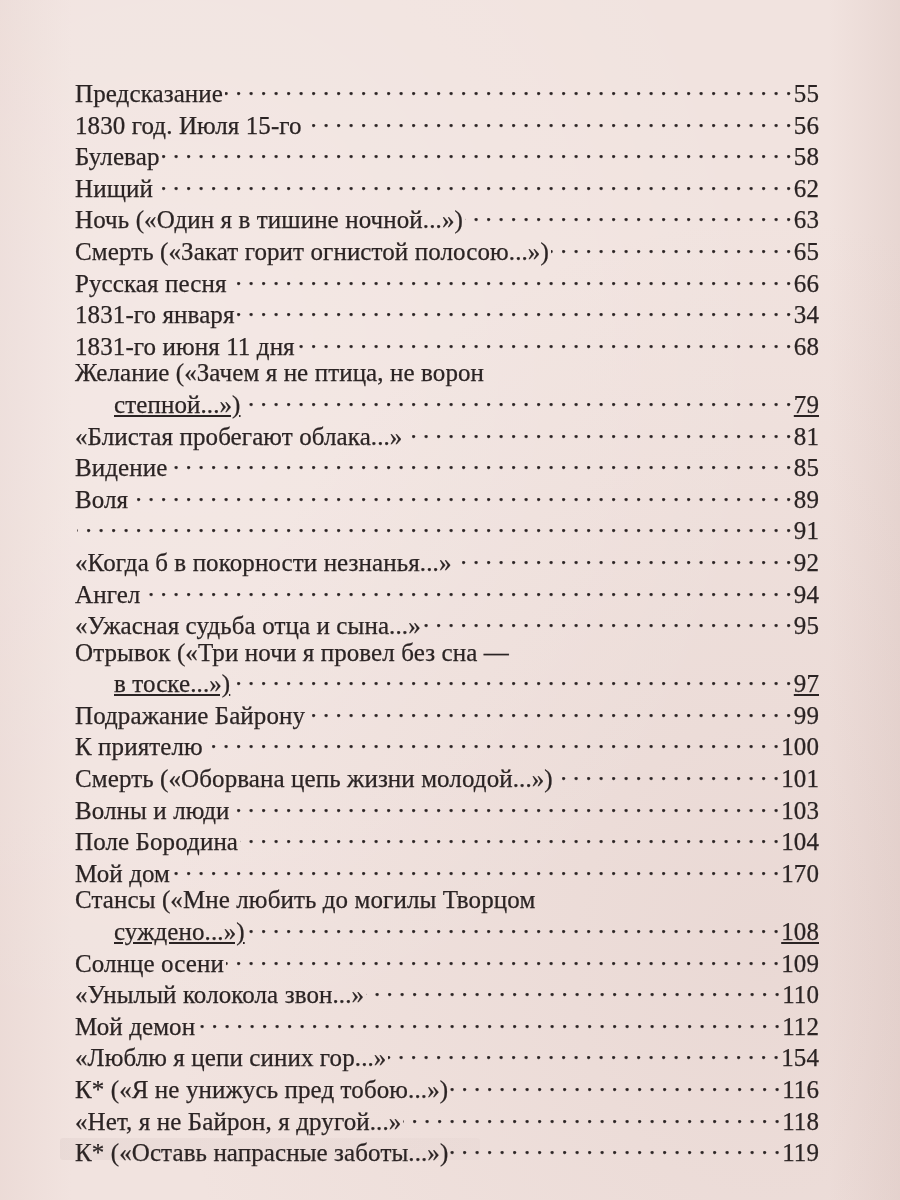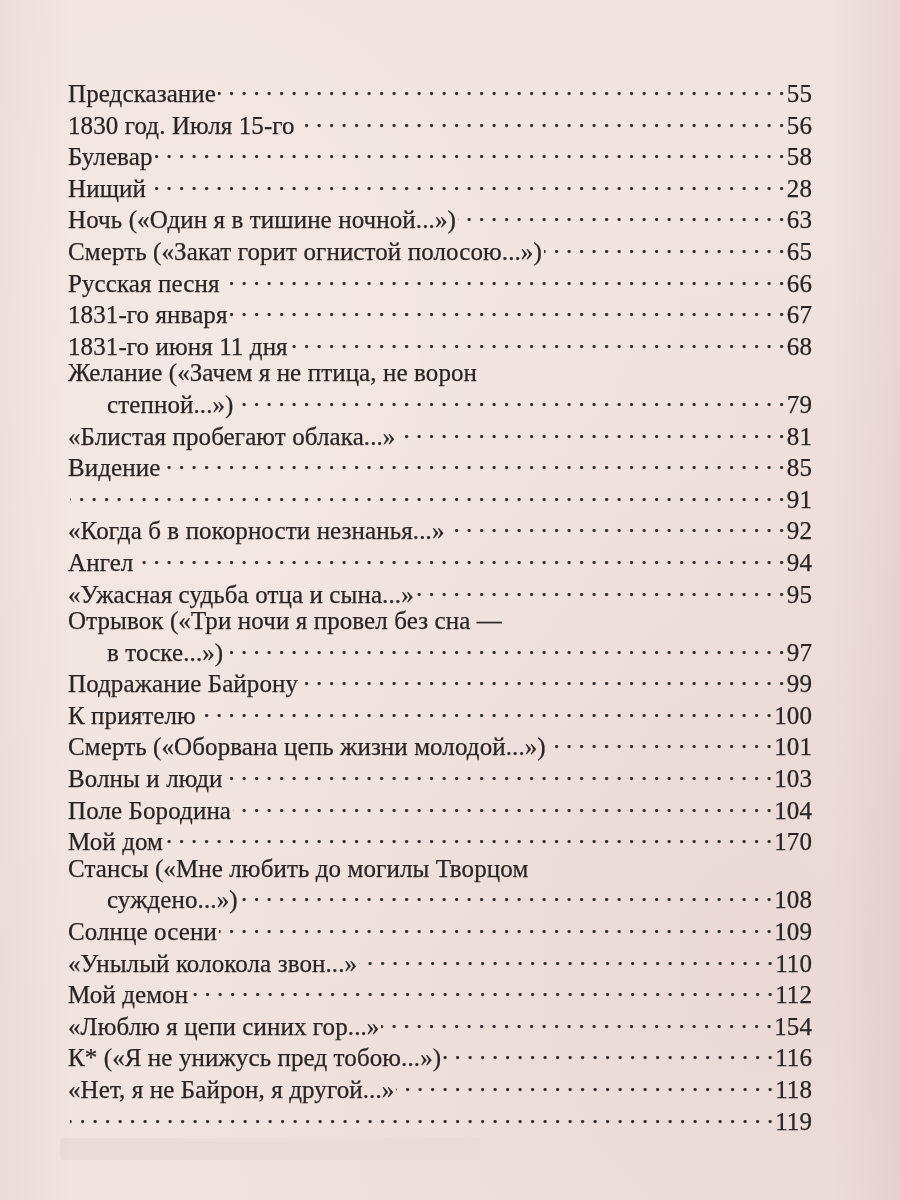--- a/index.html
+++ b/index.html
@@ -14,37 +14,38 @@
       background-image:
         radial-gradient(ellipse at 20% 30%, rgba(255,255,255,0.18), transparent 60%),
         radial-gradient(ellipse at 85% 80%, rgba(200,170,165,0.18), transparent 55%),
         linear-gradient(90deg, rgba(220,195,190,0.25) 0%, rgba(255,255,255,0) 8%, rgba(255,255,255,0) 92%, rgba(210,185,180,0.3) 100%);
       font-family: "Liberation Serif", "DejaVu Serif", serif;
       color: #2b2424;
       position: relative;
     }
     .page {
       position: absolute;
-      left: 68px;
+      left: 75px;
       top: 76px;
       width: 744px;
     }
     .toc-entry {
       font-size: 25px;
       line-height: 26.6px;
       letter-spacing: 0.1px;
       -webkit-text-stroke: 0.25px #2b2424;
     }
     .toc-line {
       display: flex;
       align-items: baseline;
       white-space: nowrap;
     }
     .toc-line.cont {
       padding-left: 39px;
+      text-decoration: underline;
     }
     .toc-title {
       flex: 0 0 auto;
     }
     .toc-leader {
       flex: 1 1 auto;
       overflow: hidden;
       margin: 0 2px;
       position: relative;
       height: 26px;
@@ -96,21 +97,21 @@
       <div class="toc-line">
         <span class="toc-title">Булевар</span>
         <span class="toc-leader"></span>
         <span class="toc-page">58</span>
       </div>
     </div>
     <div class="toc-entry">
       <div class="toc-line">
         <span class="toc-title">Нищий</span>
         <span class="toc-leader"></span>
-        <span class="toc-page">28</span>
+        <span class="toc-page">62</span>
       </div>
     </div>
     <div class="toc-entry">
       <div class="toc-line">
         <span class="toc-title">Ночь («Один я в тишине ночной...»)</span>
         <span class="toc-leader"></span>
         <span class="toc-page">63</span>
       </div>
     </div>
     <div class="toc-entry">
@@ -124,21 +125,21 @@
       <div class="toc-line">
         <span class="toc-title">Русская песня</span>
         <span class="toc-leader"></span>
         <span class="toc-page">66</span>
       </div>
     </div>
     <div class="toc-entry">
       <div class="toc-line">
         <span class="toc-title">1831-го января</span>
         <span class="toc-leader"></span>
-        <span class="toc-page">67</span>
+        <span class="toc-page">34</span>
       </div>
     </div>
     <div class="toc-entry">
       <div class="toc-line">
         <span class="toc-title">1831-го июня 11 дня</span>
         <span class="toc-leader"></span>
         <span class="toc-page">68</span>
       </div>
     </div>
     <div class="toc-entry">
@@ -160,20 +161,27 @@
     </div>
     <div class="toc-entry">
       <div class="toc-line">
         <span class="toc-title">Видение</span>
         <span class="toc-leader"></span>
         <span class="toc-page">85</span>
       </div>
     </div>
     <div class="toc-entry">
       <div class="toc-line">
+        <span class="toc-title">Воля</span>
+        <span class="toc-leader"></span>
+        <span class="toc-page">89</span>
+      </div>
+    </div>
+    <div class="toc-entry">
+      <div class="toc-line">
         <span class="toc-leader"></span>
         <span class="toc-page">91</span>
       </div>
     </div>
     <div class="toc-entry">
       <div class="toc-line">
         <span class="toc-title">«Когда б в покорности незнанья...»</span>
         <span class="toc-leader"></span>
         <span class="toc-page">92</span>
       </div>
@@ -291,17 +299,18 @@
     </div>
     <div class="toc-entry">
       <div class="toc-line">
         <span class="toc-title">«Нет, я не Байрон, я другой...»</span>
         <span class="toc-leader"></span>
         <span class="toc-page">118</span>
       </div>
     </div>
     <div class="toc-entry">
       <div class="toc-line">
+        <span class="toc-title">К* («Оставь напрасные заботы...»)</span>
         <span class="toc-leader"></span>
         <span class="toc-page">119</span>
       </div>
     </div>
   </div>
 
 </body></html>

